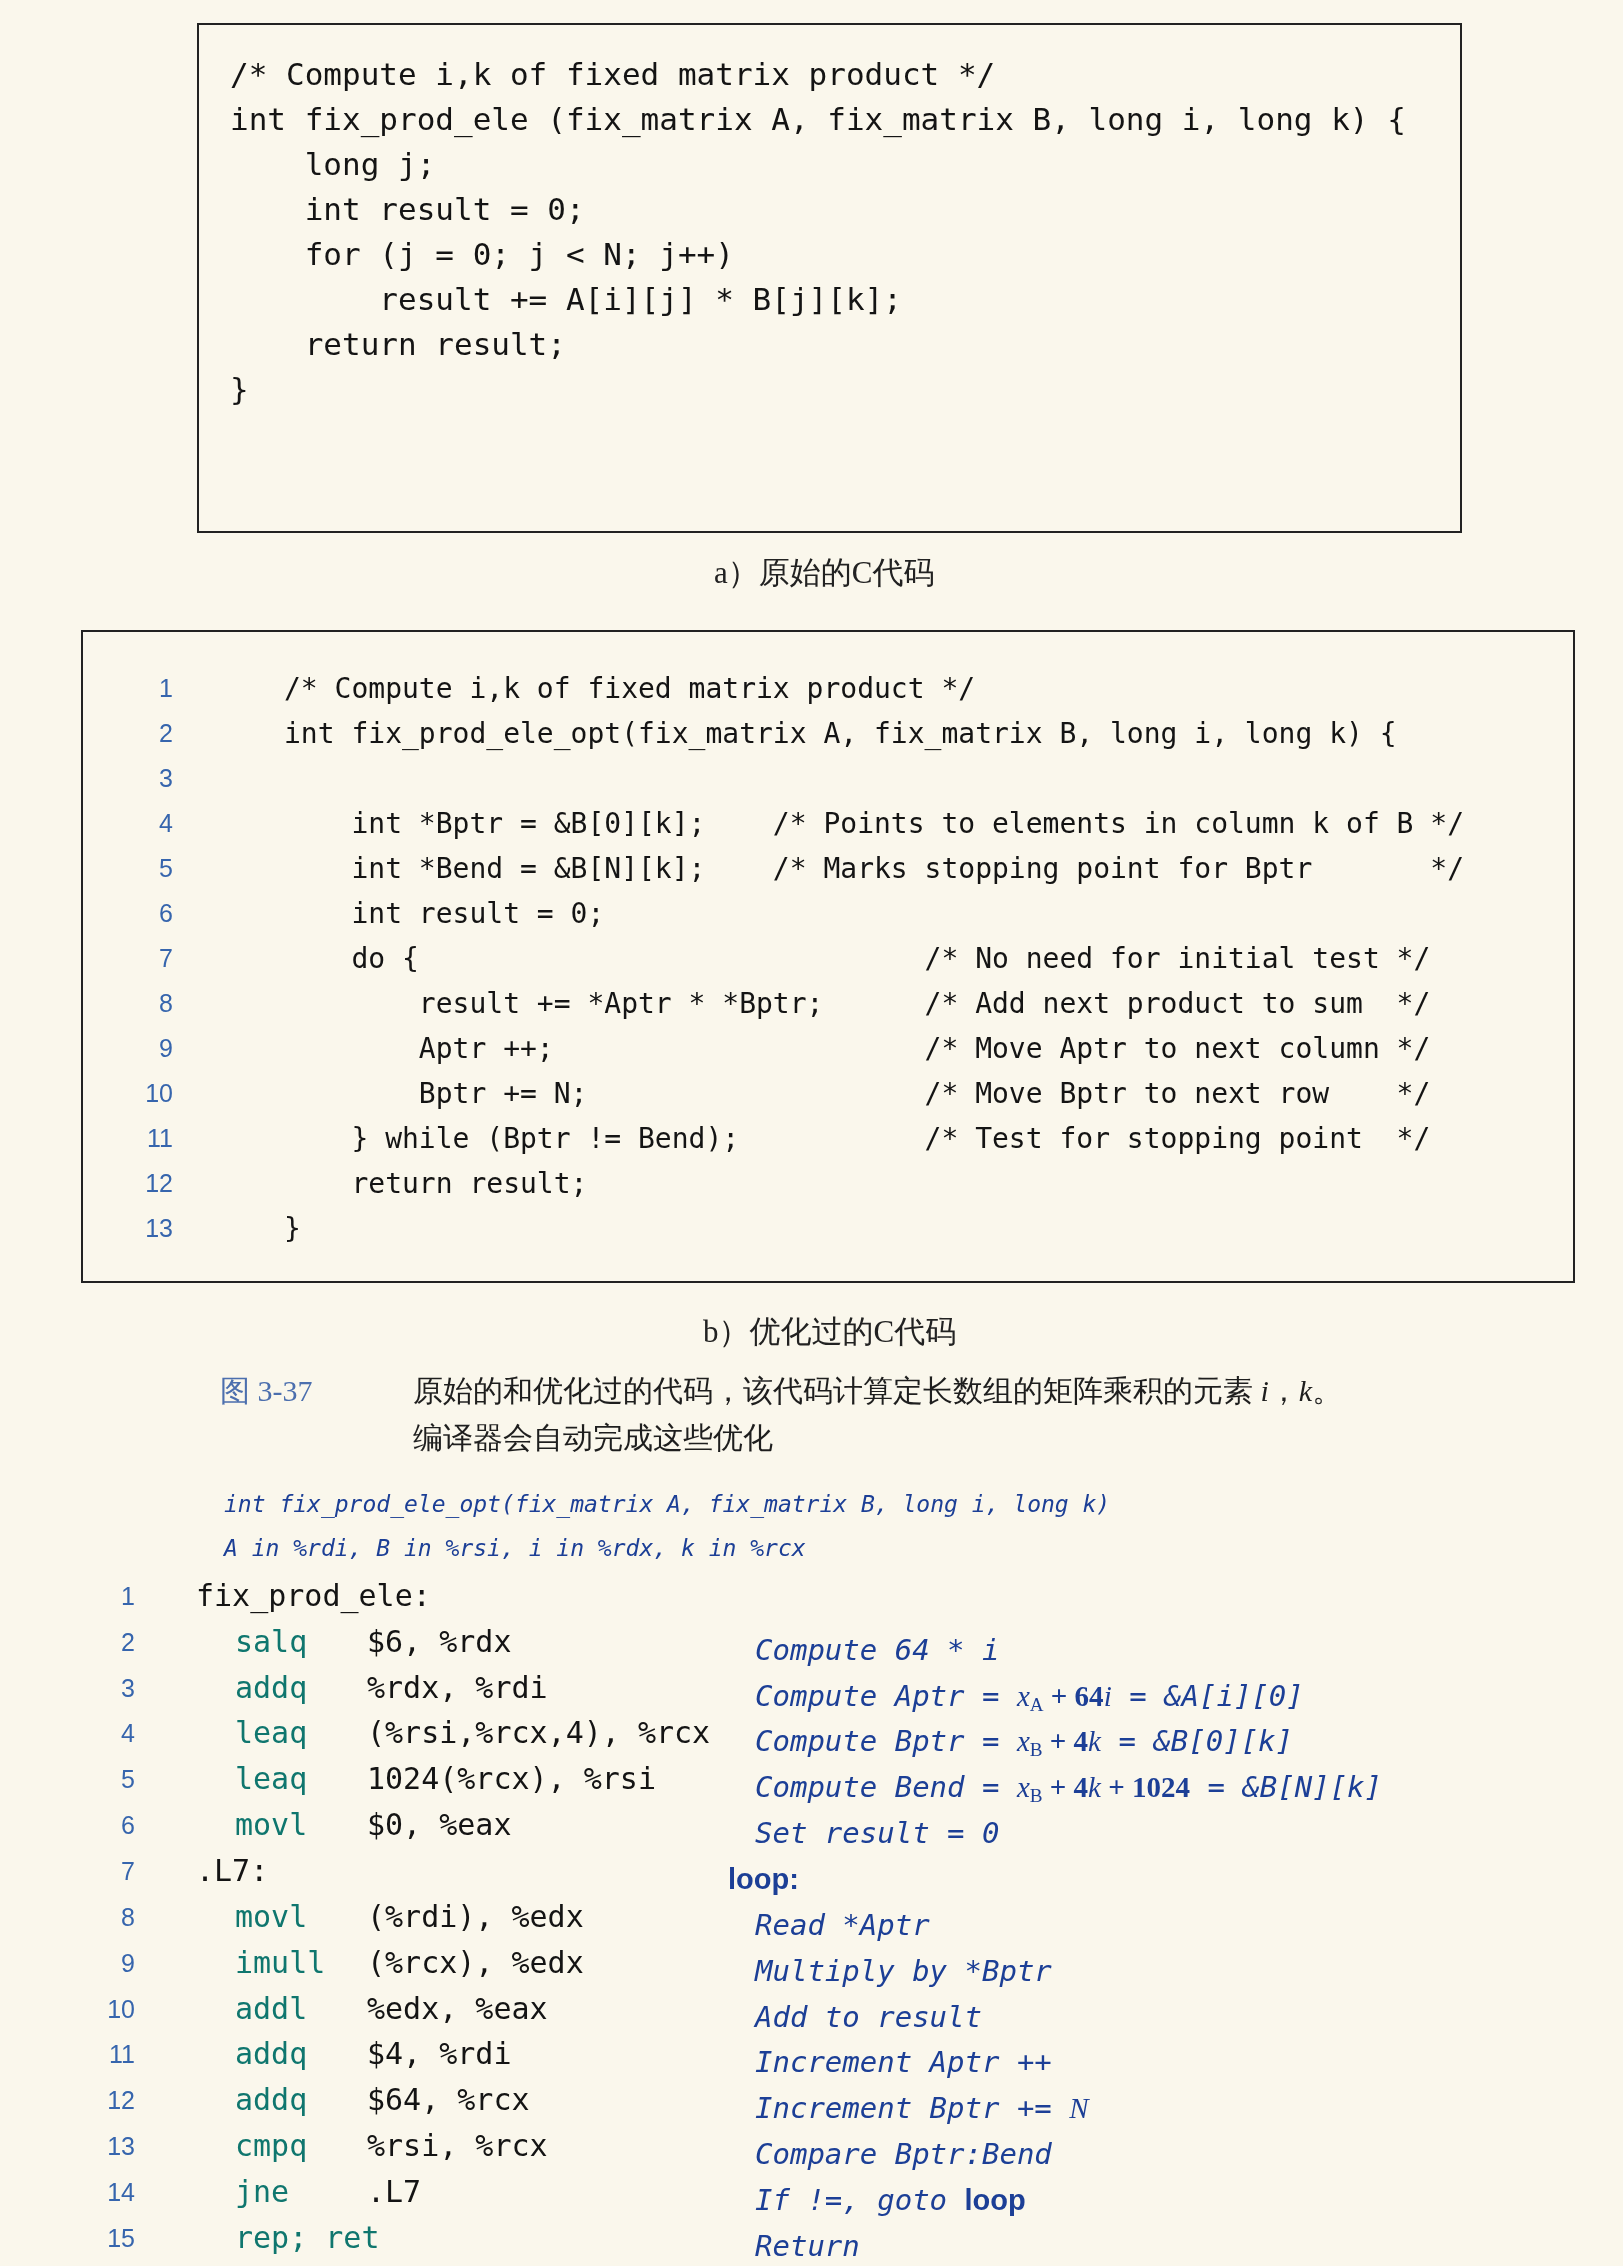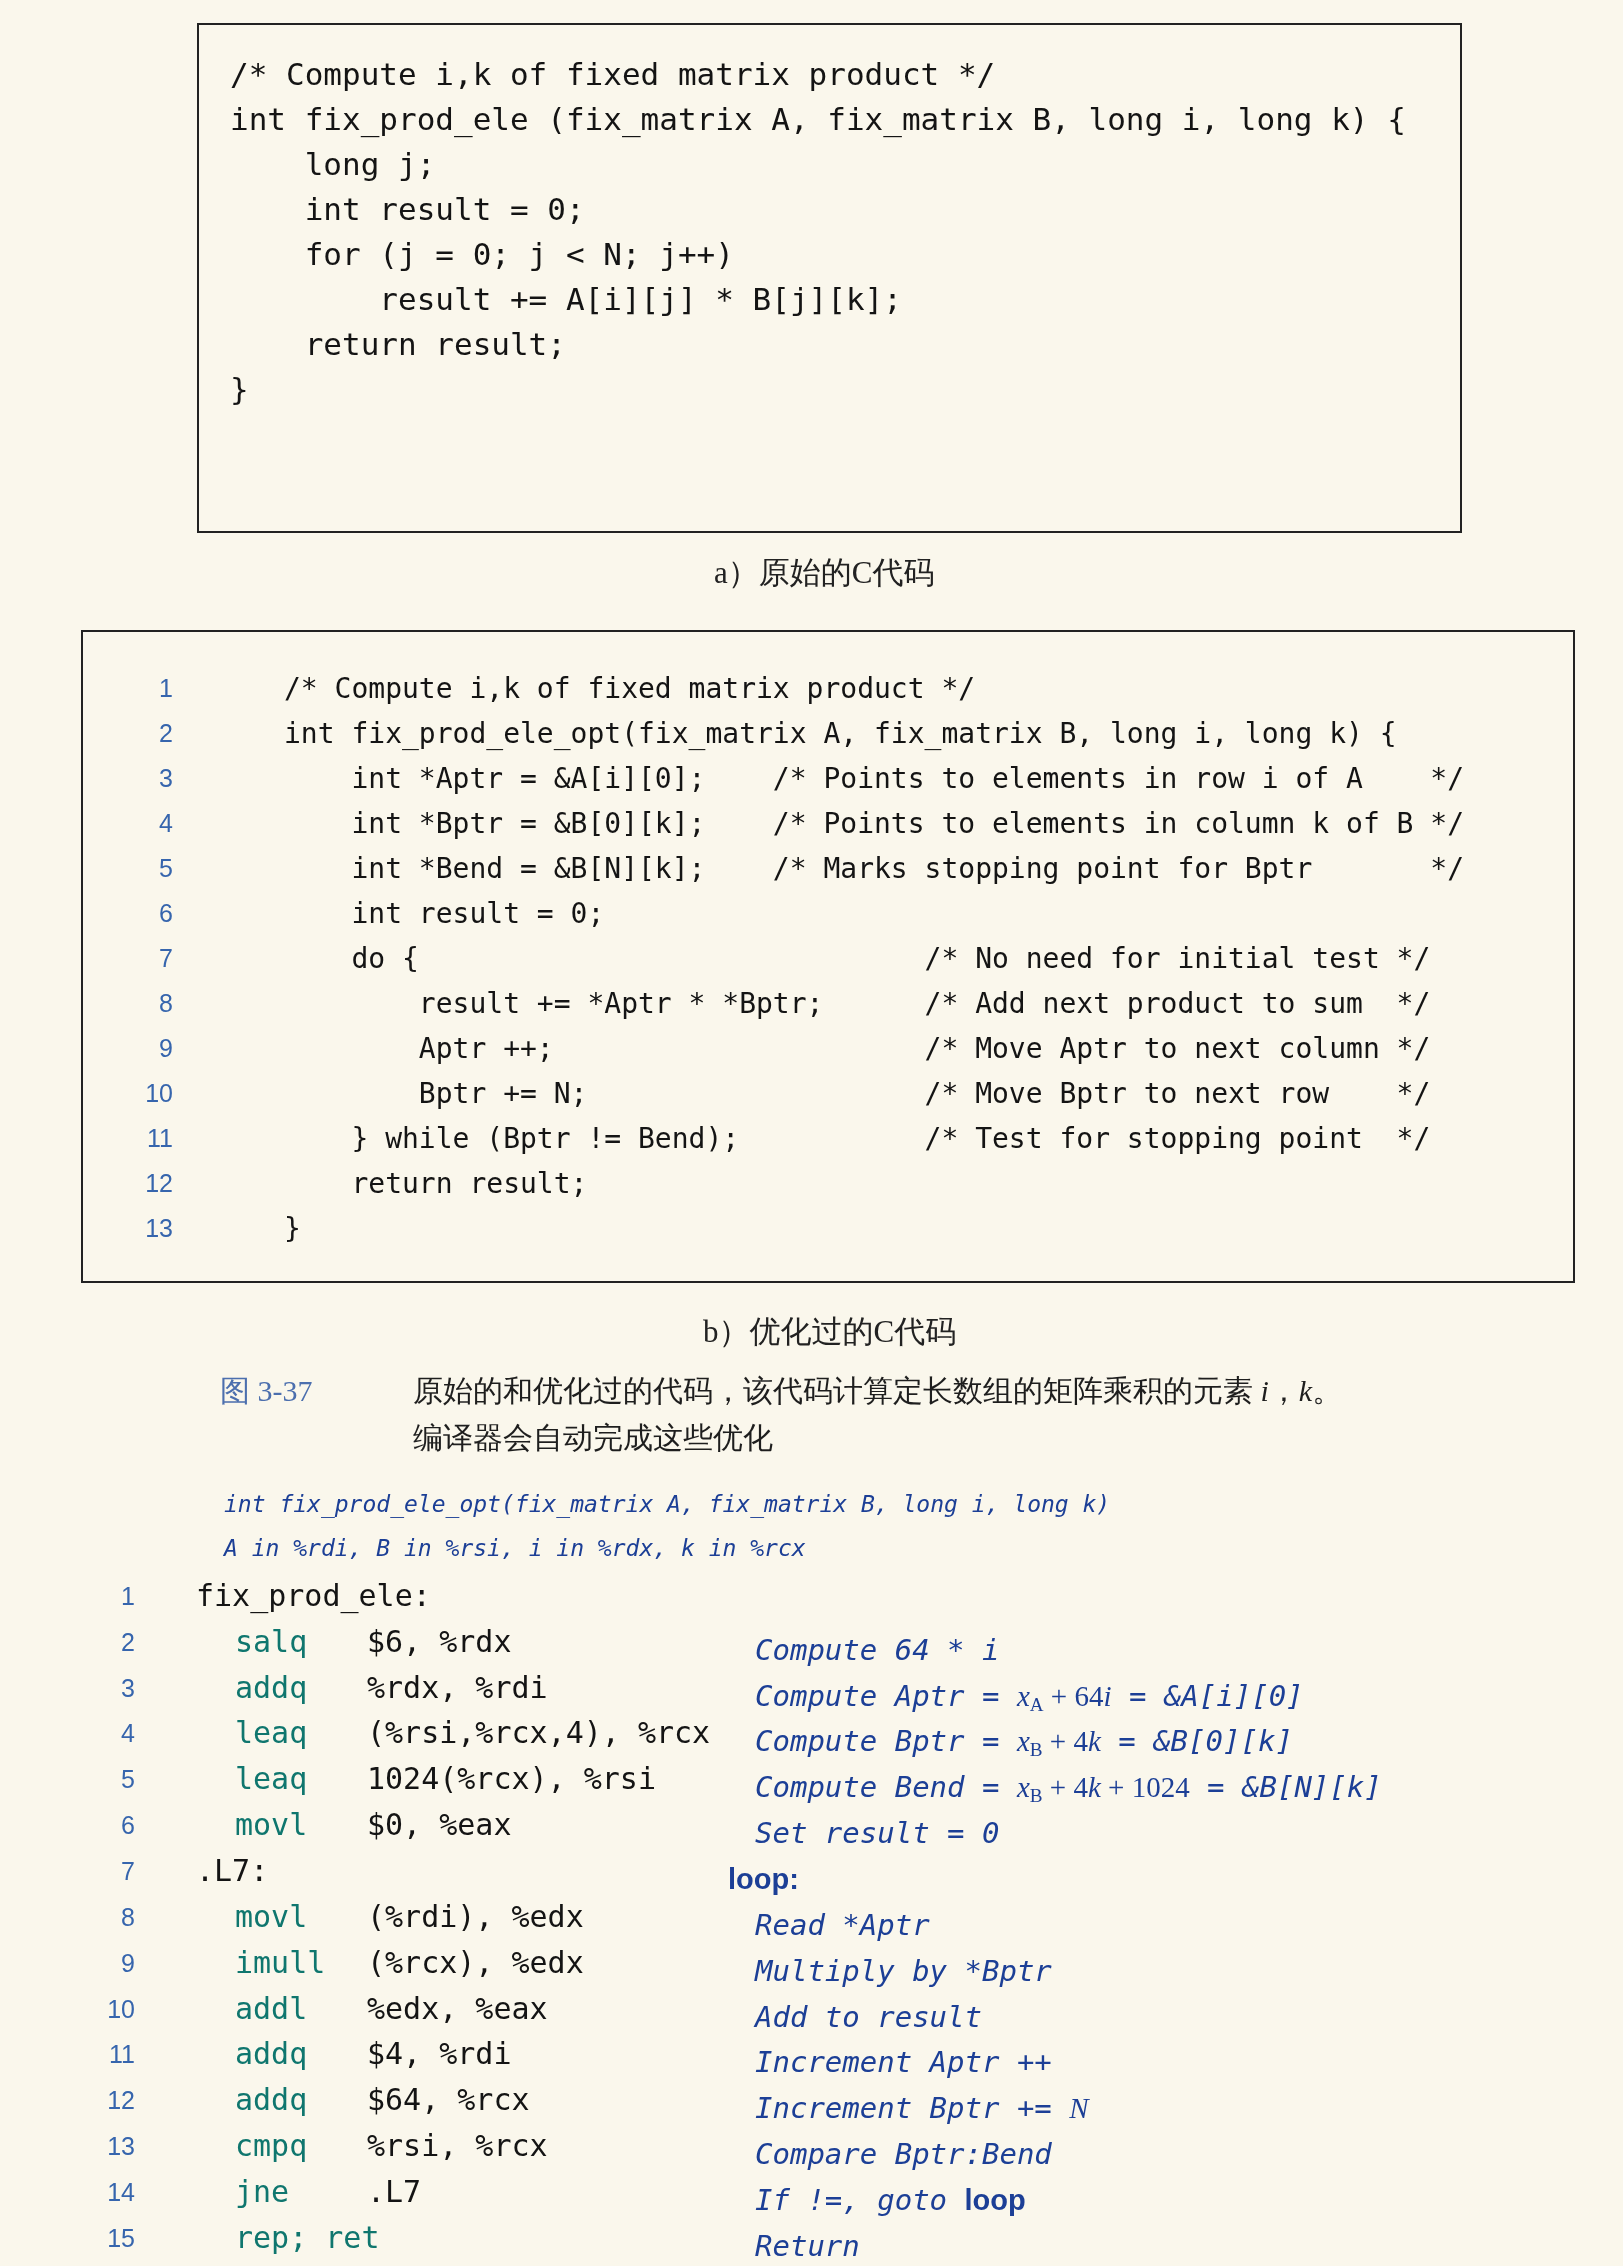--- a/index.html
+++ b/index.html
@@ -67,21 +67,21 @@
   }
   .a-label{position:absolute;left:196px;top:0;font-size:30px;line-height:44px;color:#141414;white-space:pre;}
   .a-op{position:absolute;left:235px;top:0;font-size:30px;line-height:44px;color:#0f766e;white-space:pre;}
   .a-args{position:absolute;left:367px;top:0;font-size:30px;line-height:44px;color:#141414;white-space:pre;}
   .a-comment{
     position:absolute;top:8px;font-size:29px;line-height:44px;color:#1c3f96;white-space:pre;
   }
   .seg-m{font-family:"DejaVu Sans Mono","Liberation Mono",monospace;font-style:italic;}
   .seg-b{font-family:Liberation Sans, sans-serif;font-style:normal;font-weight:bold;}
   .seg-v{font-family:"Liberation Serif","DejaVu Serif",serif;font-style:italic;}
-  .seg-r{font-family:"Liberation Serif","DejaVu Serif",serif;font-style:normal;}
+  .seg-r{font-family:"Liberation Serif","DejaVu Serif",serif;font-style:normal;font-weight:bold;}
   .seg-sub{font-family:"Liberation Serif","DejaVu Serif",serif;font-style:normal;font-size:0.66em;vertical-align:-0.28em;}
 </style>
 </head>
 <body>
 
 <div class="box-a" id="boxA">
     <pre class="a-line">/* Compute i,k of fixed matrix product */</pre>
     <pre class="a-line">int fix_prod_ele (fix_matrix A, fix_matrix B, long i, long k) {</pre>
     <pre class="a-line">    long j;</pre>
     <pre class="a-line">    int result = 0;</pre>
@@ -99,21 +99,20 @@
     <div class="b-row">
       <span class="b-num">1</span>
       <pre class="b-code">/* Compute i,k of fixed matrix product */</pre>
     </div>
     <div class="b-row">
       <span class="b-num">2</span>
       <pre class="b-code">int fix_prod_ele_opt(fix_matrix A, fix_matrix B, long i, long k) {</pre>
     </div>
     <div class="b-row">
       <span class="b-num">3</span>
-      <pre class="b-code">    int *Aptr = &amp;A[i][0];    /* Points to elements in row i of A    */</pre>
     </div>
     <div class="b-row">
       <span class="b-num">4</span>
       <pre class="b-code">    int *Bptr = &amp;B[0][k];    /* Points to elements in column k of B */</pre>
     </div>
     <div class="b-row">
       <span class="b-num">5</span>
       <pre class="b-code">    int *Bend = &amp;B[N][k];    /* Marks stopping point for Bptr       */</pre>
     </div>
     <div class="b-row">

